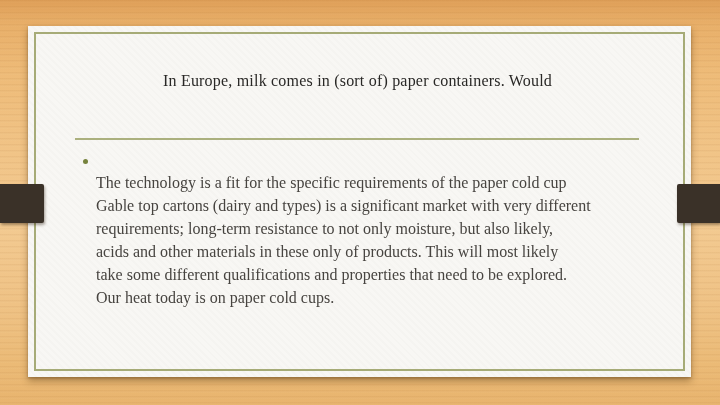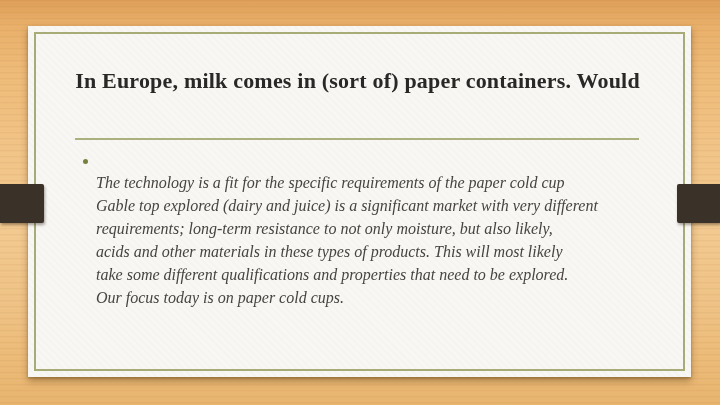--- a/index.html
+++ b/index.html
@@ -72,23 +72,23 @@
   }
   .clamp.left  { left: 0;  width: 44px; border-radius: 0 2px 2px 0; }
   .clamp.right { right: 0; width: 43px; border-radius: 2px 0 0 2px; }
 
   .title-block {
     position: absolute;
     left: 47px;
     top: 42px;
     width: 565px;
     text-align: center;
-    font-size: 22px;
+    font-size: 16px;
     line-height: 26px;
-    font-weight: bold;
+    font-weight: normal;
     color: #292826;
     letter-spacing: 0.2px;
   }
   .title-line { white-space: nowrap; }
 
   .divider {
     position: absolute;
     left: 47px;
     top: 112px;
     width: 564px;
@@ -108,21 +108,21 @@
 
   .body-block {
     position: absolute;
     left: 68px;
     top: 145px;
     width: 575px;
     font-size: 16px;
     line-height: 23px;
     color: #474440;
   }
-  .body-line { white-space: nowrap; font-style: italic; }
+  .body-line { white-space: nowrap; }
 </style>
 </head>
 <body>
 
 <div class="stage">
 
   <div class="clamp left"></div>
   <div class="clamp right"></div>
 
   <div class="slide">
@@ -131,21 +131,21 @@
     <div class="title-block">
       <div class="title-line">In Europe, milk comes in (sort of) paper containers. Would</div>
     </div>
 
     <div class="divider"></div>
 
     <span class="bullet-dot"></span>
 
     <div class="body-block">
       <div class="body-line">The technology is a fit for the specific requirements of the paper cold cup</div>
-      <div class="body-line">Gable top explored (dairy and juice) is a significant market with very different</div>
+      <div class="body-line">Gable top cartons (dairy and types) is a significant market with very different</div>
       <div class="body-line">requirements; long-term resistance to not only moisture, but also likely,</div>
-      <div class="body-line">acids and other materials in these types of products. This will most likely</div>
+      <div class="body-line">acids and other materials in these only of products. This will most likely</div>
       <div class="body-line">take some different qualifications and properties that need to be explored.</div>
-      <div class="body-line">Our focus today is on paper cold cups.</div>
+      <div class="body-line">Our heat today is on paper cold cups.</div>
     </div>
   </div>
 
 </div>
 
 </body></html>

